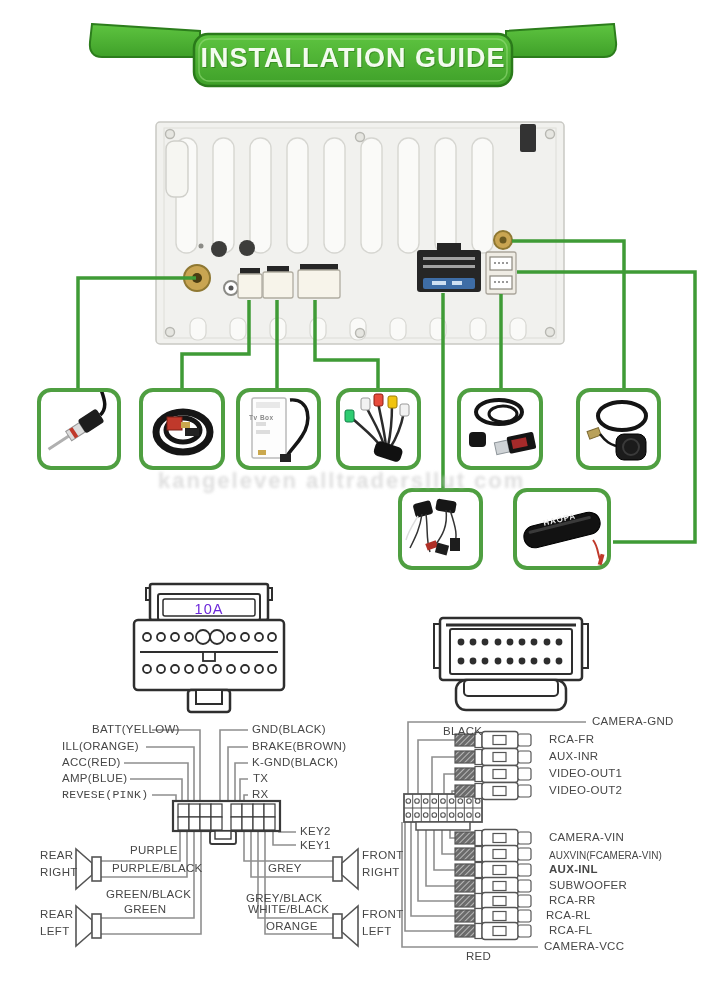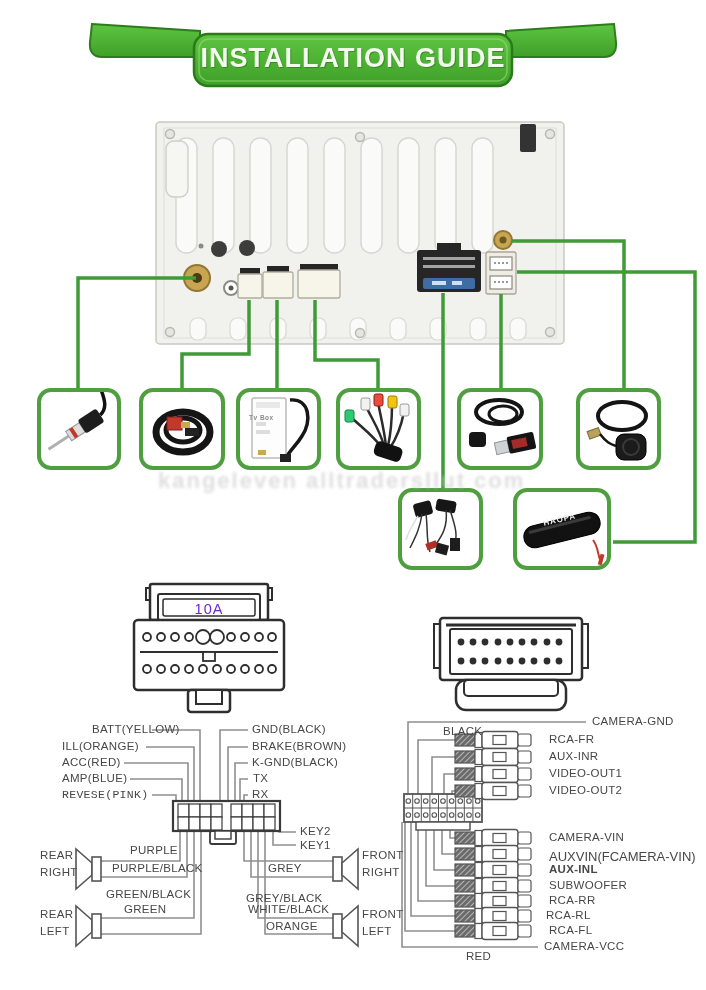--- a/index.html
+++ b/index.html
@@ -1,21 +1,21 @@
 <!DOCTYPE html>
 <html><head>
 <meta charset="utf-8">
 <style>
   html,body{margin:0;padding:0;background:#fff;}
   .page{position:relative;width:706px;height:990px;background:#ffffff;overflow:hidden;
         font-family:"Liberation Sans",sans-serif;padding-left:38px;}
   svg{position:absolute;left:0;top:0;}
   .lbl{position:absolute;font:11.5px/1.15 "Liberation Sans",sans-serif;color:#474747;
        letter-spacing:.3px;white-space:nowrap;}
-  .lbl-sm{font-size:13px;letter-spacing:0;}
+  .lbl-sm{font-size:10px;letter-spacing:0;}
   .spk{position:absolute;font:11.5px/1.5 "Liberation Sans",sans-serif;color:#474747;
        white-space:pre-line;letter-spacing:.4px;}
   .banner-title{position:absolute;left:194px;top:45px;width:318px;text-align:center;
        font:bold 27px/1 "Liberation Sans",sans-serif;color:#f3fbee;letter-spacing:1px;
        text-shadow:1px 1px 0 rgba(40,110,20,.55);}
   .fuse{position:absolute;left:163px;top:601px;width:92px;text-align:center;
        font:14.5px "Liberation Sans",sans-serif;color:#6d28d9;letter-spacing:1px;}
   .watermark{position:absolute;left:158px;top:468px;width:420px;
        font:bold 22px "Liberation Sans",sans-serif;color:#c9c9c9;opacity:.6;
        letter-spacing:2px;filter:blur(1.6px);}

